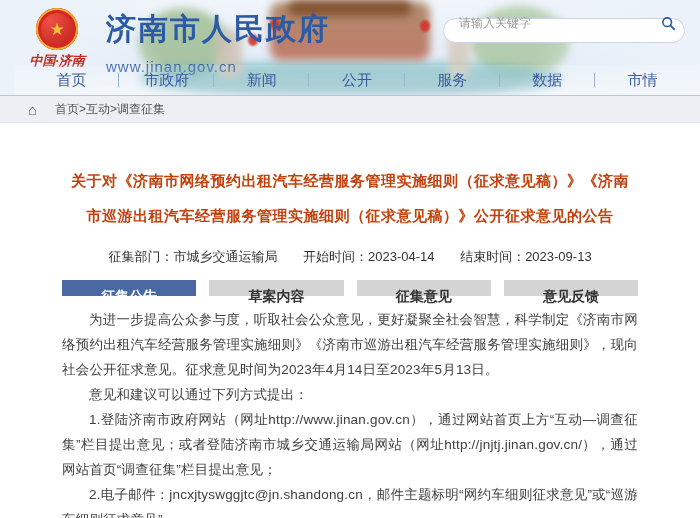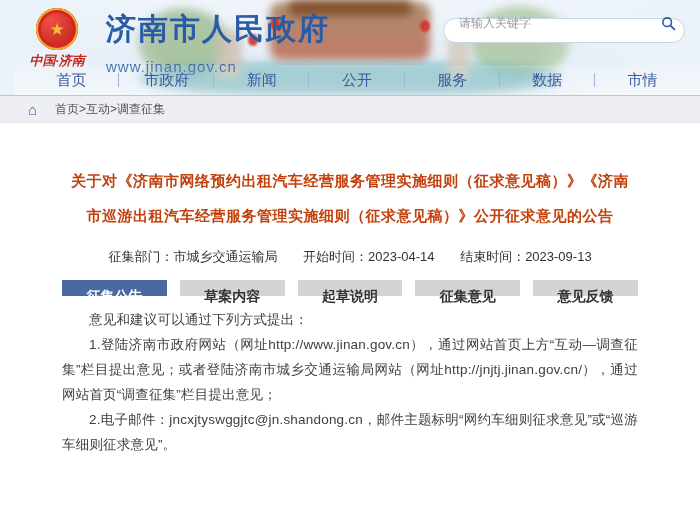--- a/index.html
+++ b/index.html
@@ -167,23 +167,23 @@
 
   <div class="meta-row">
     <span class="meta-item"><span>征集部门：</span><span>市城乡交通运输局</span></span>
     <span class="meta-item"><span>开始时间：</span><span>2023-04-14</span></span>
     <span class="meta-item"><span>结束时间：</span><span>2023-09-13</span></span>
   </div>
 
   <div class="tabs">
     <div class="tab active">征集公告</div>
     <div class="tab">草案内容</div>
-    <div class="tab">起草说明</div>
     <div class="tab">征集意见</div>
     <div class="tab">意见反馈</div>
   </div>
 
   <div class="article-body">
+    <p class="body-para">为进一步提高公众参与度，听取社会公众意见，更好凝聚全社会智慧，科学制定《济南市网络预约出租汽车经营服务管理实施细则》《济南市巡游出租汽车经营服务管理实施细则》，现向社会公开征求意见。征求意见时间为2023年4月14日至2023年5月13日。</p>
     <p class="body-para">意见和建议可以通过下列方式提出：</p>
     <p class="body-para">1.登陆济南市政府网站（网址http://www.jinan.gov.cn），通过网站首页上方“互动—调查征集”栏目提出意见；或者登陆济南市城乡交通运输局网站（网址http://jnjtj.jinan.gov.cn/），通过网站首页“调查征集”栏目提出意见；</p>
     <p class="body-para">2.电子邮件：jncxjtyswggjtc@jn.shandong.cn，邮件主题标明“网约车细则征求意见”或“巡游车细则征求意见”。</p>
   </div>
 </main>
 
 </body></html>

